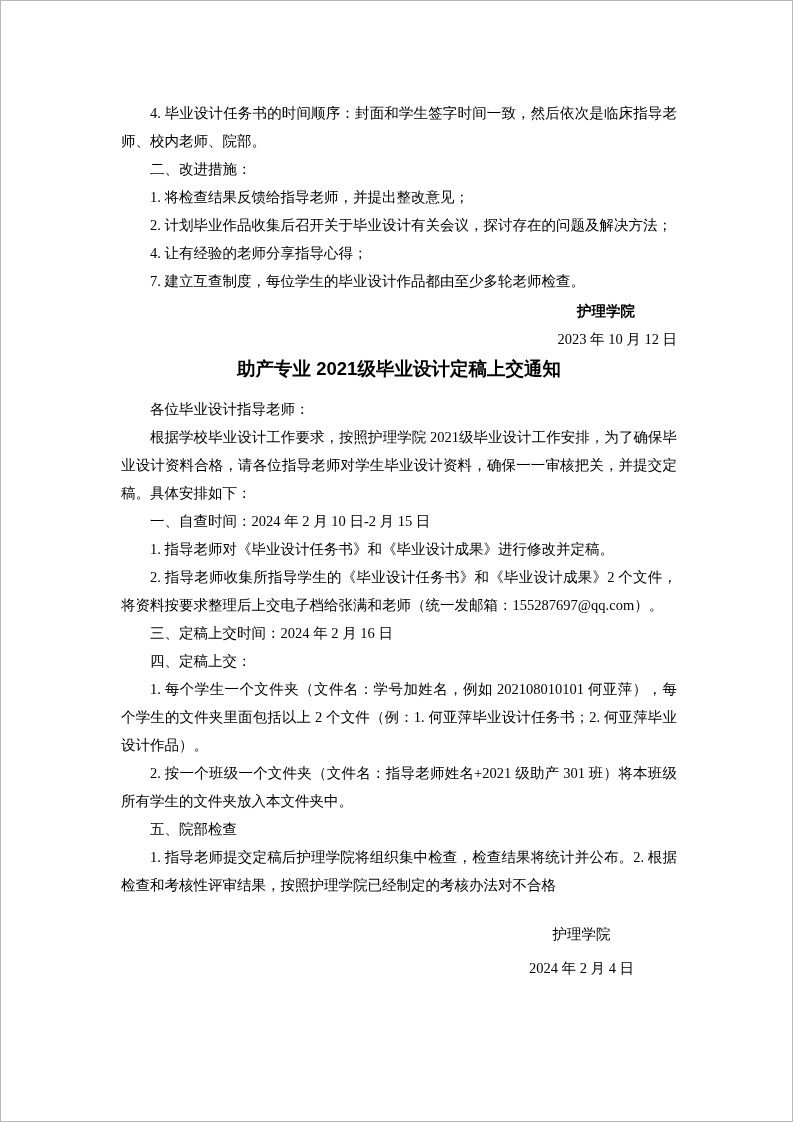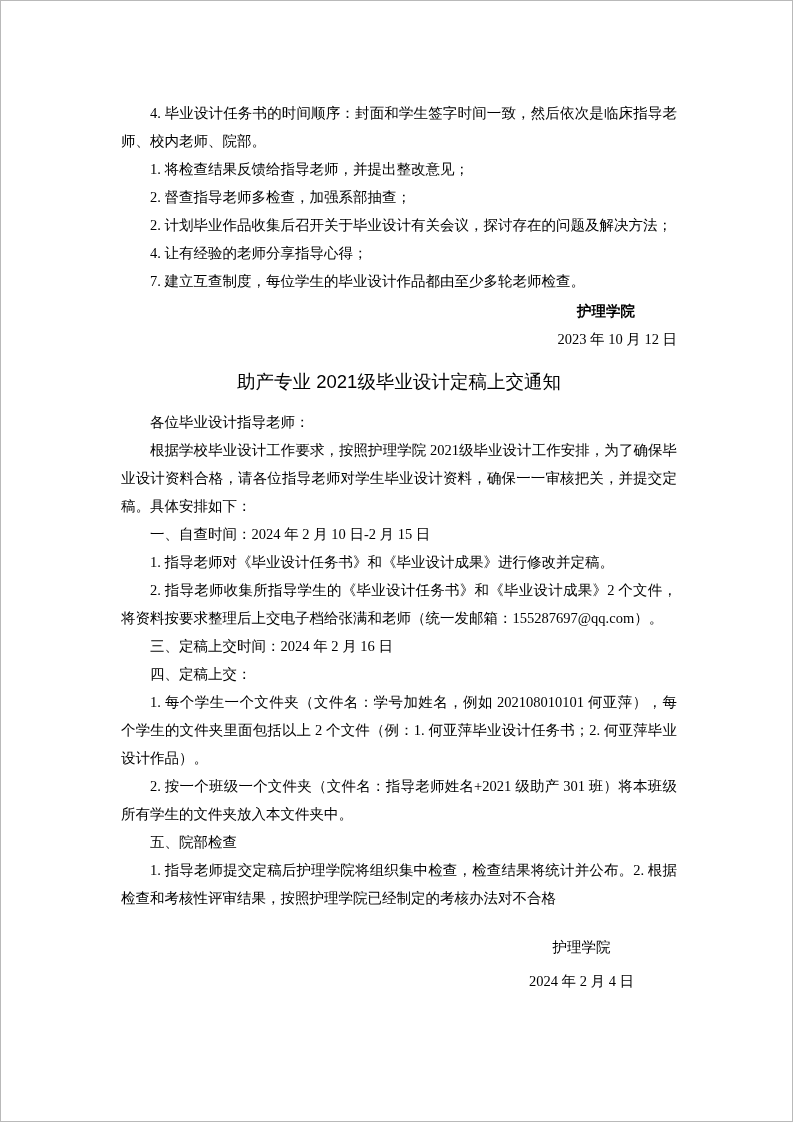--- a/index.html
+++ b/index.html
@@ -35,46 +35,46 @@
     text-align: right;
     margin-top: 2px;
   }
   .sig1 .sig-org {
     font-weight: 700;
     padding-right: 42px;
   }
   .title {
     font-family: "Liberation Sans", "DejaVu Sans", sans-serif;
     font-size: 18.5px;
-    font-weight: 400;
+    font-weight: 700;
     text-align: center;
     text-indent: 0;
-    margin: 14px 0 11px 0;
+    margin: 1px 0 11px 0;
     line-height: 30px;
   }
   .sig2 {
     text-align: right;
     margin-top: 18px;
   }
   .sig2-inner {
     display: inline-block;
     text-align: center;
     margin-right: 43px;
     line-height: 34px;
   }
 </style>
 </head>
 <body>
 
 <div class="page">
   <div class="content">
 
     <p class="para">4. 毕业设计任务书的时间顺序：封面和学生签字时间一致，然后依次是临床指导老师、校内老师、院部。</p>
+    <p class="para">二、改进措施：</p>
     <p class="para">1. 将检查结果反馈给指导老师，并提出整改意见；</p>
-    <p class="para">2. 督查指导老师多检查，加强系部抽查；</p>
     <p class="para">2. 计划毕业作品收集后召开关于毕业设计有关会议，探讨存在的问题及解决方法；</p>
     <p class="para">4. 让有经验的老师分享指导心得；</p>
     <p class="para">7. 建立互查制度，每位学生的毕业设计作品都由至少多轮老师检查。</p>
 
     <div class="sig sig1">
       <div class="sig-org">护理学院</div>
       <div class="sig-date">2023 年 10 月 12 日</div>
     </div>
 
     <h1 class="title">助产专业 2021级毕业设计定稿上交通知</h1>

